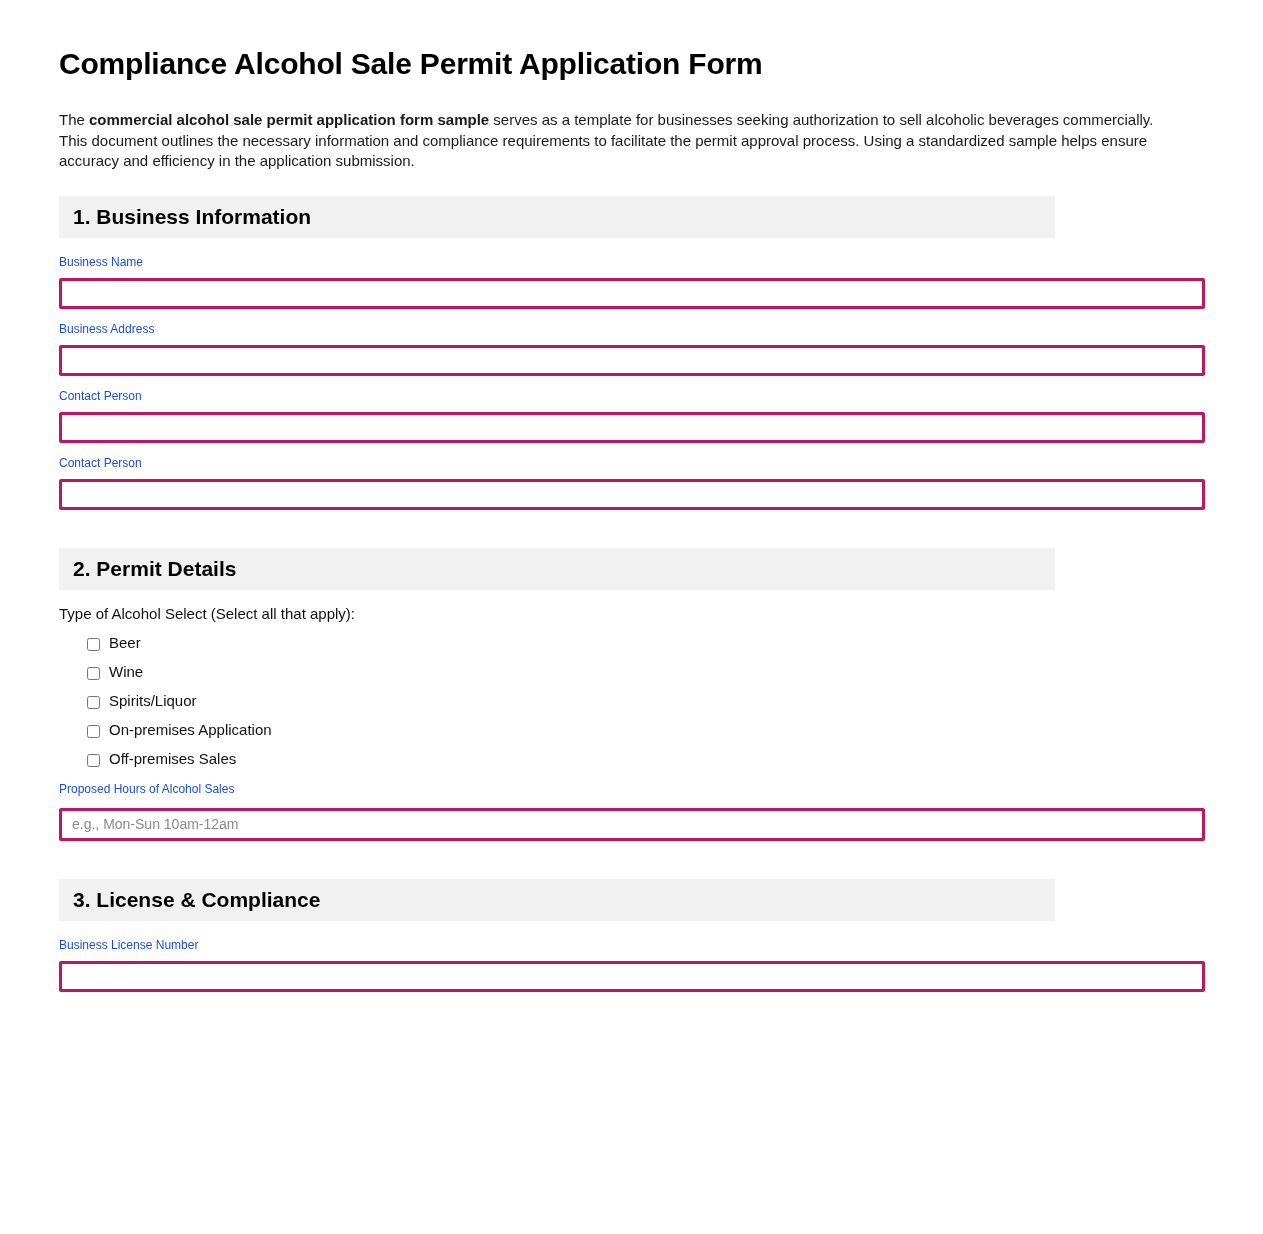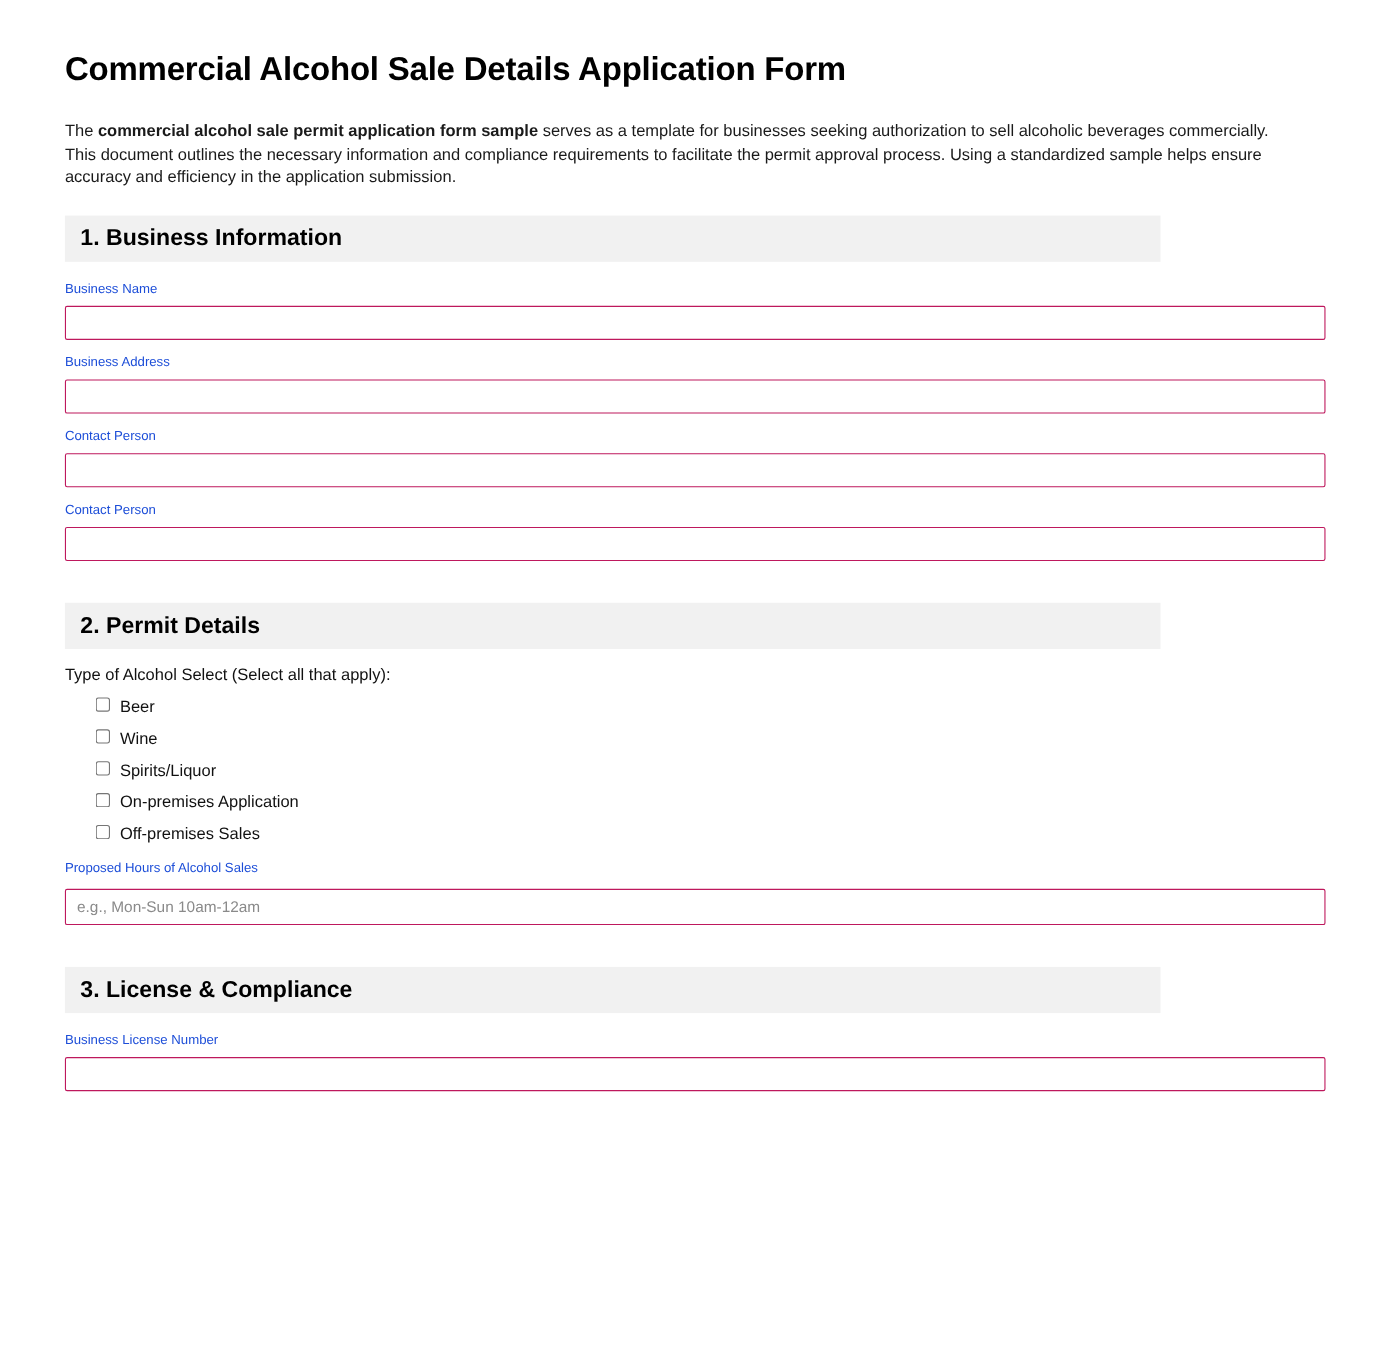--- a/index.html
+++ b/index.html
@@ -68,21 +68,21 @@
     font-size: 12px;
     line-height: 20px;
     color: #1d4ed8;
     margin-bottom: 6px;
   }
   .text-input {
     display: block;
     box-sizing: border-box;
     width: 1146px;
     height: 31px;
-    border: 1px solid #be185d;
+    border: 3px solid #be185d;
     border-radius: 2px;
     background: #ffffff;
     font-family: "Liberation Sans", sans-serif;
     font-size: 14px;
     color: #111;
     padding: 2px 8px;
     outline: none;
   }
   .text-input::placeholder { color: #8a8a8a; }
   .text-input.tall {
@@ -93,21 +93,21 @@
   
   .checkbox-group-label {
     display: block;
     font-size: 15px;
     line-height: 20px;
     color: #111;
     margin-bottom: 10px;
   }
   .checkbox-row {
     display: flex;
-    align-items: flex-start;
+    align-items: flex-end;
     margin-left: 28px;
     margin-bottom: 12px;
     height: 17px;
   }
   .checkbox-row input[type="checkbox"] {
     width: 13px;
     height: 13px;
     margin: 0 9px 0 0;
     flex: 0 0 auto;
   }
@@ -117,21 +117,21 @@
     color: #111;
   }
   .hours-field { margin-top: 5px; }
   .hours-field .field-label { margin-bottom: 9px; }
 </style>
 </head>
 <body>
 
 <div class="page">
 
-  <h1 class="form-title">Commercial Alcohol Sale Details Application Form</h1>
+  <h1 class="form-title">Compliance Alcohol Sale Permit Application Form</h1>
 
   <p class="intro">
     <span>The </span><strong>commercial alcohol sale permit application form sample</strong><span> serves as a template for businesses seeking authorization to sell alcoholic beverages commercially. This document outlines the necessary information and compliance requirements to facilitate the permit approval process. Using a standardized sample helps ensure accuracy and efficiency in the application submission.</span>
   </p>
 
   <div class="section-header section-1">
     <h2>1. Business Information</h2>
   </div>
 
   <div class="field">

